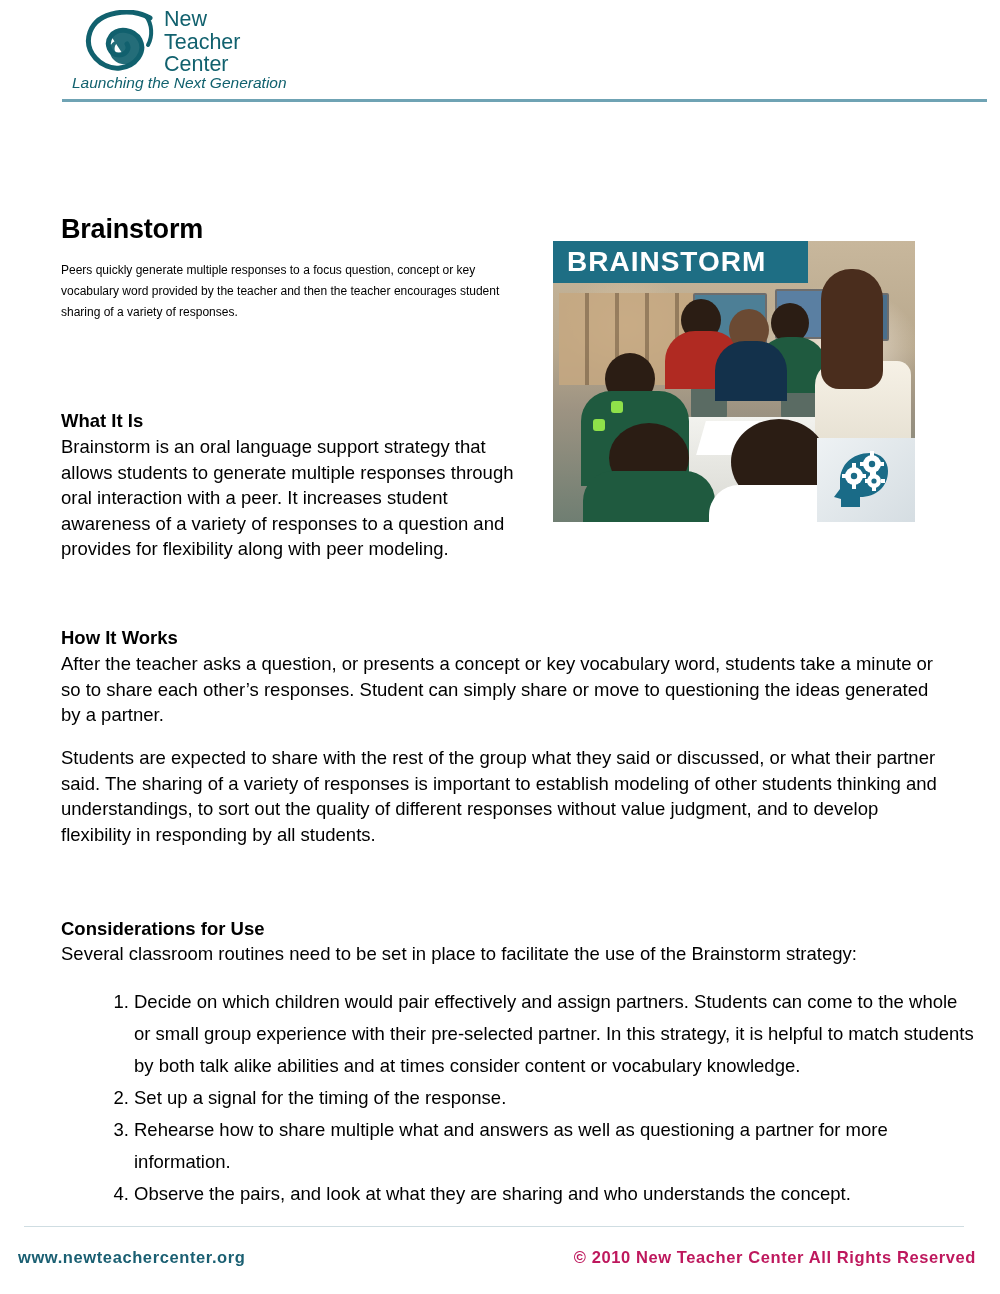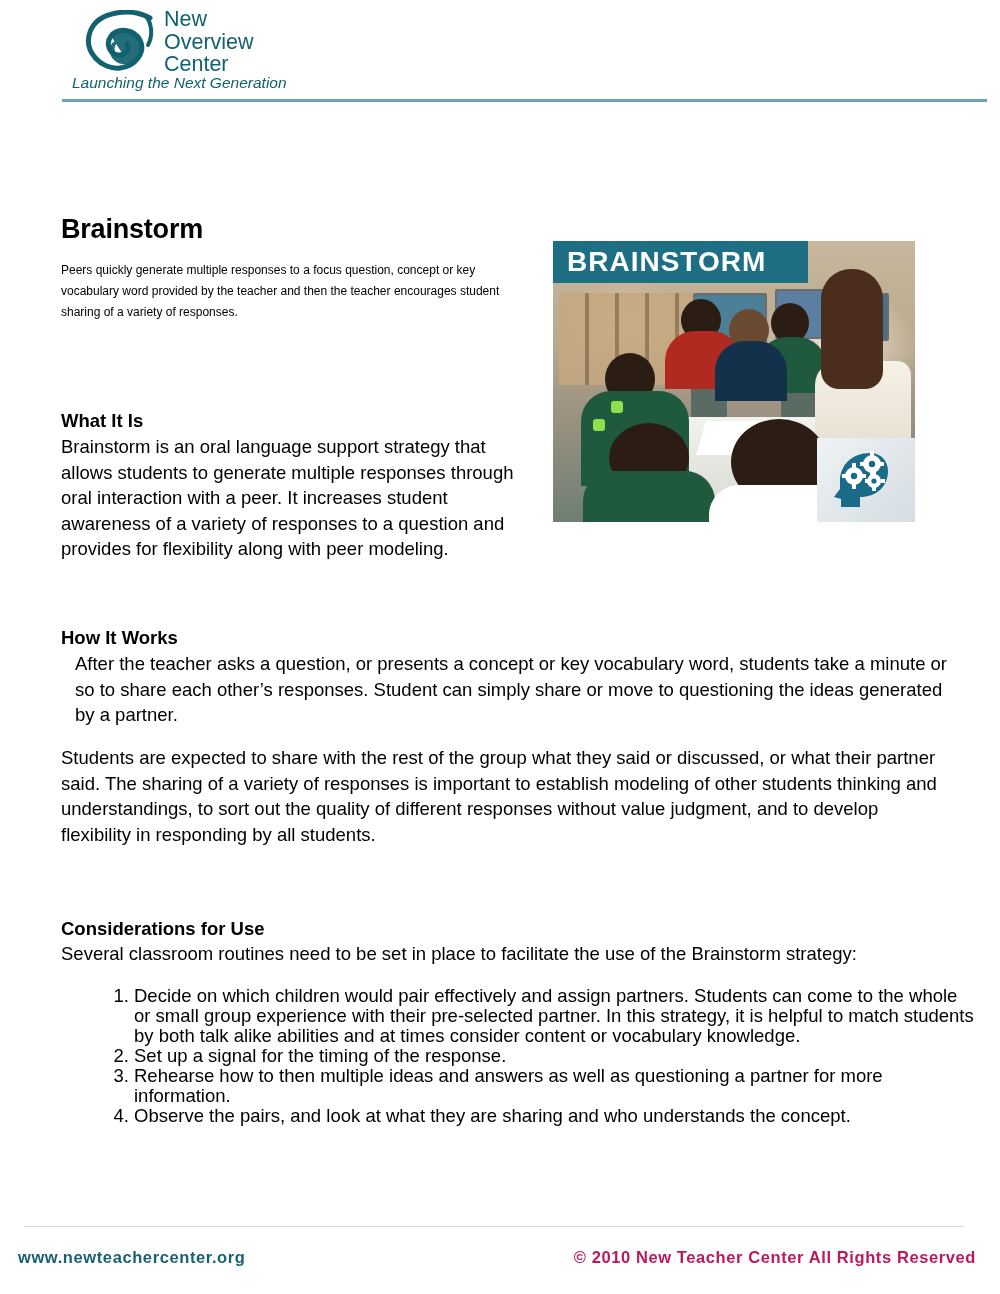--- a/index.html
+++ b/index.html
@@ -115,34 +115,34 @@
   }
 
   .col-full {
     position: absolute;
     left: 61px;
     width: 880px;
     font-size: 18.5px;
     line-height: 25.6px;
   }
   .how-head      { position: absolute; top: 625px;  font-weight: bold; }
-  .how-para1     { position: absolute; top: 651px; margin-left: 14px;  }
+  .how-para1     { position: absolute; top: 651px;  }
   .how-para2     { position: absolute; top: 745px;  }
   .consider-head { position: absolute; top: 916px;  font-weight: bold; }
   .consider-intro{ position: absolute; top: 941px;  }
 
   .consider-list {
     position: absolute;
     left: 100px;
     top: 986px;
     width: 840px;
     margin: 0;
     padding: 0 0 0 34px;
     font-size: 18.5px;
-    line-height: 20px;
+    line-height: 32px;
     list-style-position: outside;
   }
   .consider-list li { margin: 0; padding: 0; }
 
   
   .photo {
     position: absolute;
     left: 553px;
     top: 241px;
     width: 362px;
@@ -316,21 +316,21 @@
       <svg viewBox="0 0 70 62" width="70" height="62" aria-hidden="true">
         <g fill="none" stroke="#11616e">
           <path d="M66 8 C 48 -2, 14 0, 6 22 C -1 42, 18 60, 36 58 C 52 56, 62 42, 56 30 C 50 19, 34 17, 27 26 C 21 34, 26 45, 35 45 C 42 45, 46 39, 43 34" stroke-width="5" stroke-linecap="round"></path>
           <path d="M62 6 C 68 14, 69 26, 64 35" stroke-width="4" stroke-linecap="round"></path>
         </g>
         <path d="M27 26 C 34 17, 50 19, 56 30 C 60 38, 57 47, 50 52 C 42 57, 31 54, 27 46 C 23 38, 28 30, 35 30 C 40 30, 43 34, 43 34 C 40 30, 33 31, 31 36 C 29 42, 34 47, 40 46" fill="#11616e" opacity="0.92"></path>
       </svg>
     </div>
     <div class="logo-words">
       <div>New</div>
-      <div>Overview</div>
+      <div>Teacher</div>
       <div>Center</div>
     </div>
     <div class="tagline">Launching the Next Generation</div>
   </div>
 
   <div class="header-rule"></div>
 </div>
 
 <h1 class="page-title">Brainstorm</h1>
 
@@ -406,19 +406,19 @@
 <div class="col-full how-head">How It Works</div>
 <div class="col-full how-para1">After the teacher asks a question, or presents a concept or key vocabulary word, students take a minute or so  to share each other’s responses.  Student can simply share or move to questioning the ideas generated by a partner.</div>
 <div class="col-full how-para2">Students are expected to share with the rest of the group what they said or discussed, or what their partner said. The sharing of a variety of responses is important to establish modeling of other students thinking and understandings, to sort out the quality of different responses without value judgment, and to develop flexibility in responding by all students.</div>
 
 <div class="col-full consider-head">Considerations for Use</div>
 <div class="col-full consider-intro">Several classroom routines need to be set in place to facilitate the use of the Brainstorm strategy:</div>
 
 <ol class="consider-list">
   <li>Decide on which children would pair effectively and assign partners.  Students can come to the whole or small group experience with their pre-selected partner. In this strategy, it is helpful to match students by both talk alike abilities and at times consider content or vocabulary knowledge.</li>
   <li>Set up a signal for the timing of the response.</li>
-  <li>Rehearse how to then multiple ideas and answers as well as questioning a partner for more information.</li>
+  <li>Rehearse how to share multiple what and answers as well as questioning a partner for more information.</li>
   <li>Observe the pairs, and look at what they are sharing and who understands the concept.</li>
 </ol>
 
 <div class="footer-rule"></div>
 <div class="footer-left">www.newteachercenter.org</div>
 <div class="footer-right">© 2010 New Teacher Center   All Rights Reserved</div>
 
 </body></html>

